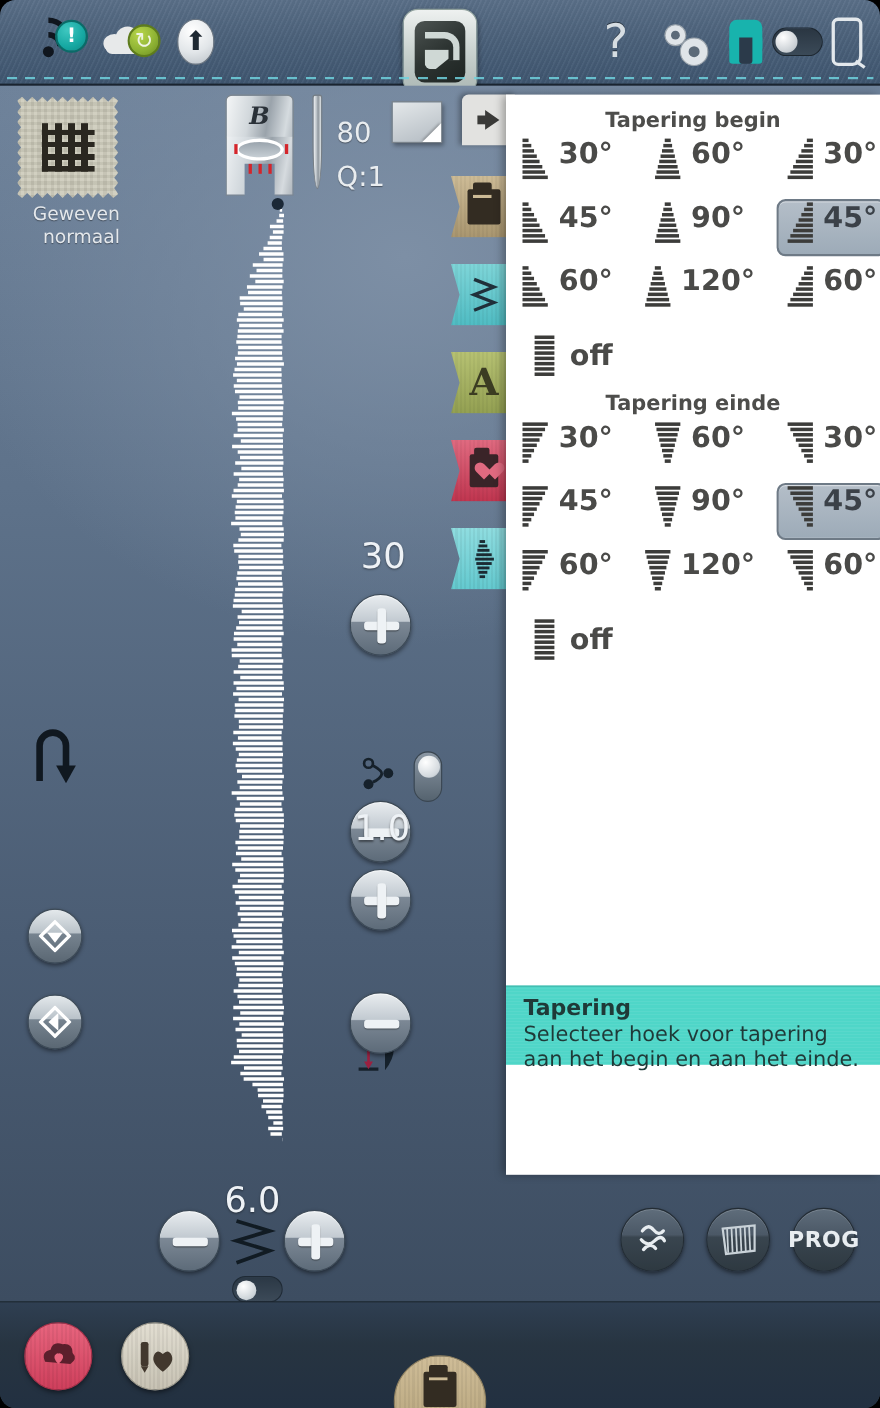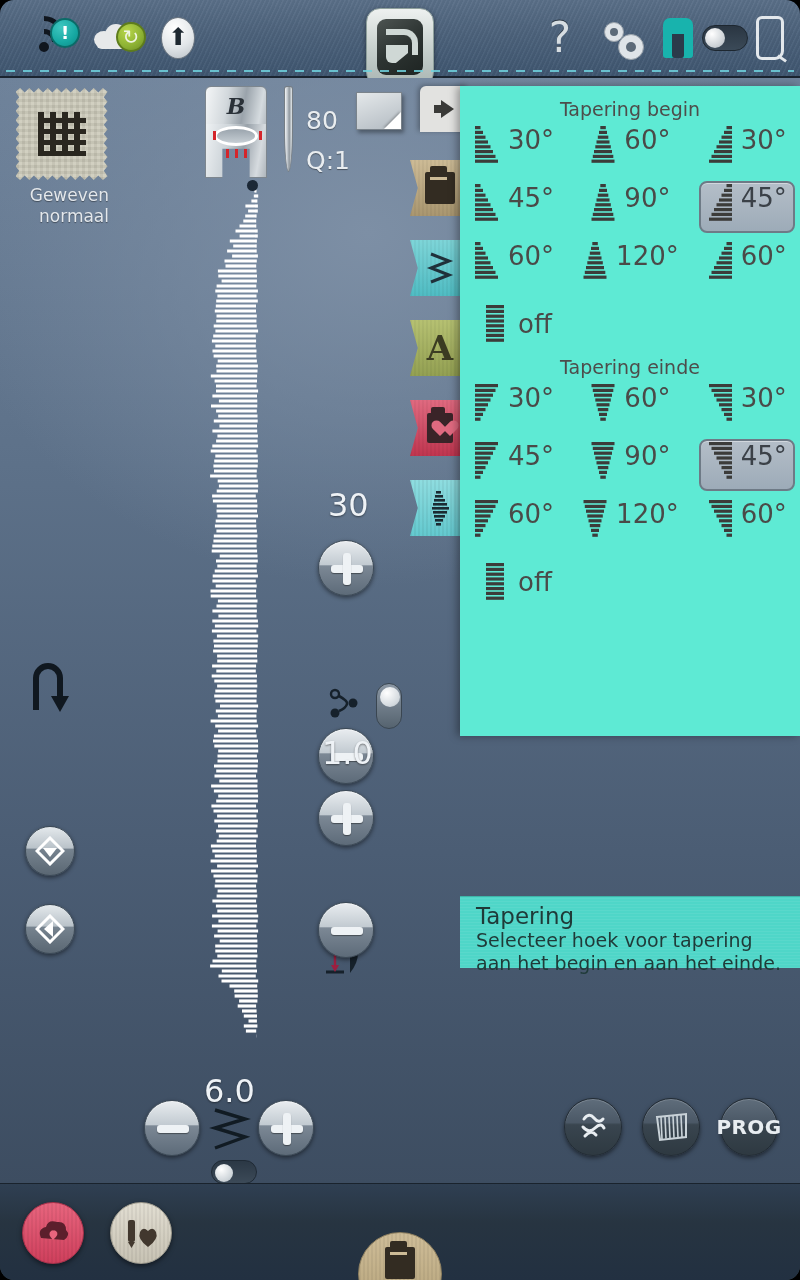--- a/index.html
+++ b/index.html
@@ -323,23 +323,24 @@
   #bb-pink { left: 22px; top: 18px; background: repeating-linear-gradient(90deg, rgba(0,0,0,.05) 0 2px, transparent 2px 4px), linear-gradient(180deg,#e8657e,#cf3f5c); border:1px solid #a83049;}
   #bb-cream{ left: 110px; top: 18px; background: repeating-linear-gradient(90deg, rgba(0,0,0,.05) 0 2px, transparent 2px 4px), linear-gradient(180deg,#e2ded2,#c7c2b3); border:1px solid #9e9a8d;}
   #bb-tan {
     position:absolute; left: 358px; top: 48px; width: 84px; height: 84px; border-radius: 50%;
     background: repeating-linear-gradient(90deg, rgba(0,0,0,.05) 0 2px, transparent 2px 4px), linear-gradient(180deg,#cfbd98,#b3a178);
     border:1px solid #8f8060; display:flex; align-items:flex-start; justify-content:center; padding-top:14px;
   }
 
   
   #panel {
-    position: absolute; left: 460px; top: 86px; width: 340px; height: 650px;
-    background: #5eead4;
+    position: absolute; left: 460px; top: 86px; width: 340px; height: 982px;
+    background: #ffffff;
     box-shadow: -3px 0 8px rgba(0,0,0,.35);
+    font-weight: bold;
   }
   #panel-tab {
     position: absolute; left: 420px; top: 86px; width: 48px; height: 46px;
     background: #e2e2e0; border-radius: 6px 0 0 0;
     box-shadow: -2px -1px 5px rgba(0,0,0,.3);
     display:flex; align-items:center; justify-content:center;
   }
   .arrow-right {
     width: 0; height: 0; border-top: 9px solid transparent; border-bottom: 9px solid transparent;
     border-left: 13px solid #3a3a38; position: relative; margin-left: 7px;
@@ -366,21 +367,21 @@
   .taper-ico { width: 26px; height: 40px; flex: 0 0 26px; }
   .opt-row-off { display:flex; align-items:center; gap:10px; padding-left: 22px; height: 52px; margin-top: 4px;}
 
   
   #infobox {
     position: absolute; left: 460px; top: 896px; width: 340px; height: 72px;
     background: repeating-linear-gradient(0deg, rgba(255,255,255,.06) 0 1px, transparent 1px 3px), #4fd6c8;
     border-top: 1px solid #3fb4a8;
     padding: 6px 16px;
   }
-  #infobox .t { color:#1f3a38; font-size: 23px; font-weight: normal; line-height: 26px;}
+  #infobox .t { color:#1f3a38; font-size: 20px; font-weight: bold; line-height: 26px;}
   #infobox .d { color:#1f3a38; font-size: 19px; line-height: 23px; }
 </style>
 </head>
 <body>
 
 <div id="screen">
 
   <div id="topbar">
 
     <div class="tb-icon" id="wifi-wrap">

